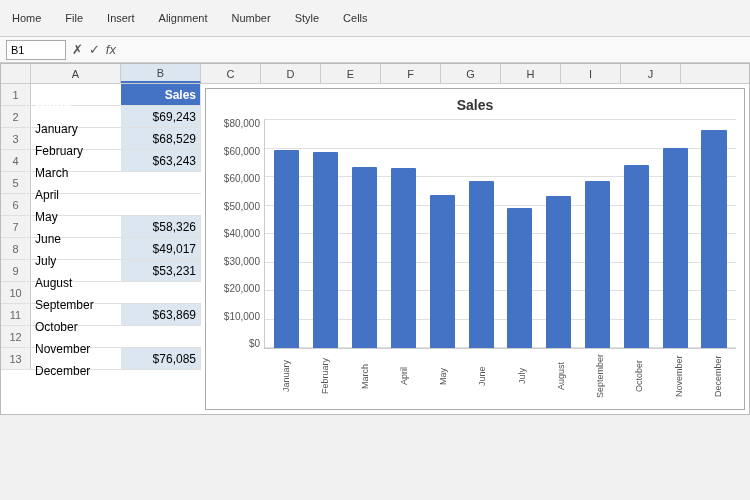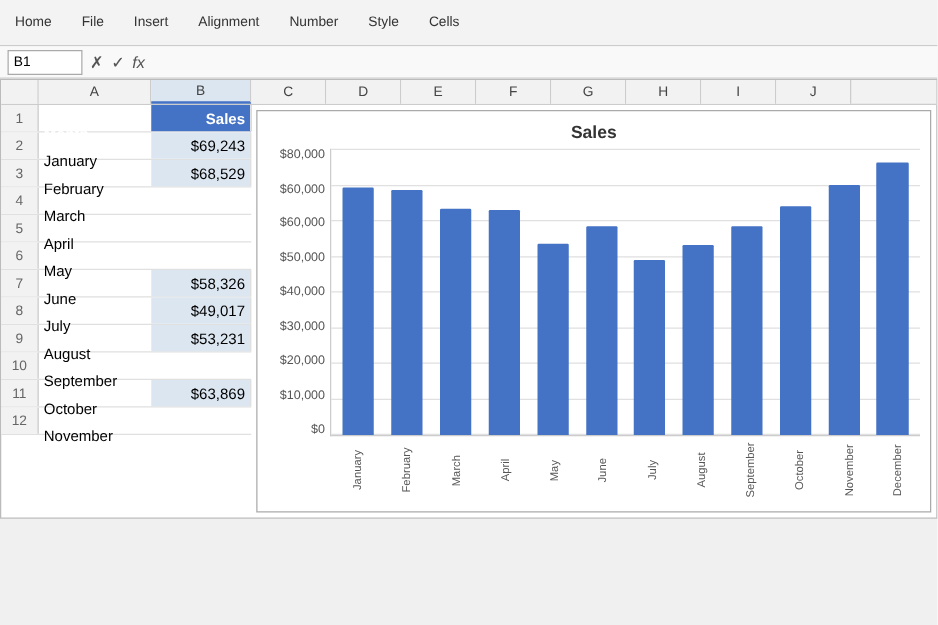--- a/index.html
+++ b/index.html
@@ -297,20 +297,21 @@
     <div class="cell cell-b">$69,243</div>
   </div>
           <div class="table-row">
     <div class="row-num">3</div>
     <div class="cell cell-a">February</div>
     <div class="cell cell-b">$68,529</div>
   </div>
           <div class="table-row">
     <div class="row-num">4</div>
     <div class="cell cell-a">March</div>
+    <div class="cell cell-b">$63,243</div>
   </div>
           <div class="table-row">
     <div class="row-num">5</div>
     <div class="cell cell-a">April</div>
   </div>
           <div class="table-row">
     <div class="row-num">6</div>
     <div class="cell cell-a">May</div>
   </div>
           <div class="table-row">
@@ -333,20 +334,25 @@
     <div class="cell cell-a">September</div>
   </div>
           <div class="table-row">
     <div class="row-num">11</div>
     <div class="cell cell-a">October</div>
     <div class="cell cell-b">$63,869</div>
   </div>
           <div class="table-row">
     <div class="row-num">12</div>
     <div class="cell cell-a">November</div>
+  </div>
+          <div class="table-row">
+    <div class="row-num">13</div>
+    <div class="cell cell-a">December</div>
+    <div class="cell cell-b">$76,085</div>
   </div>
         </div>
     </div>
 
     <div class="chart-area">
       <div class="chart-title">Sales</div>
       <div class="chart-inner">
         <div class="y-axis" id="y-axis-container">
             <div class="y-tick">$0</div>
             <div class="y-tick">$10,000</div>

